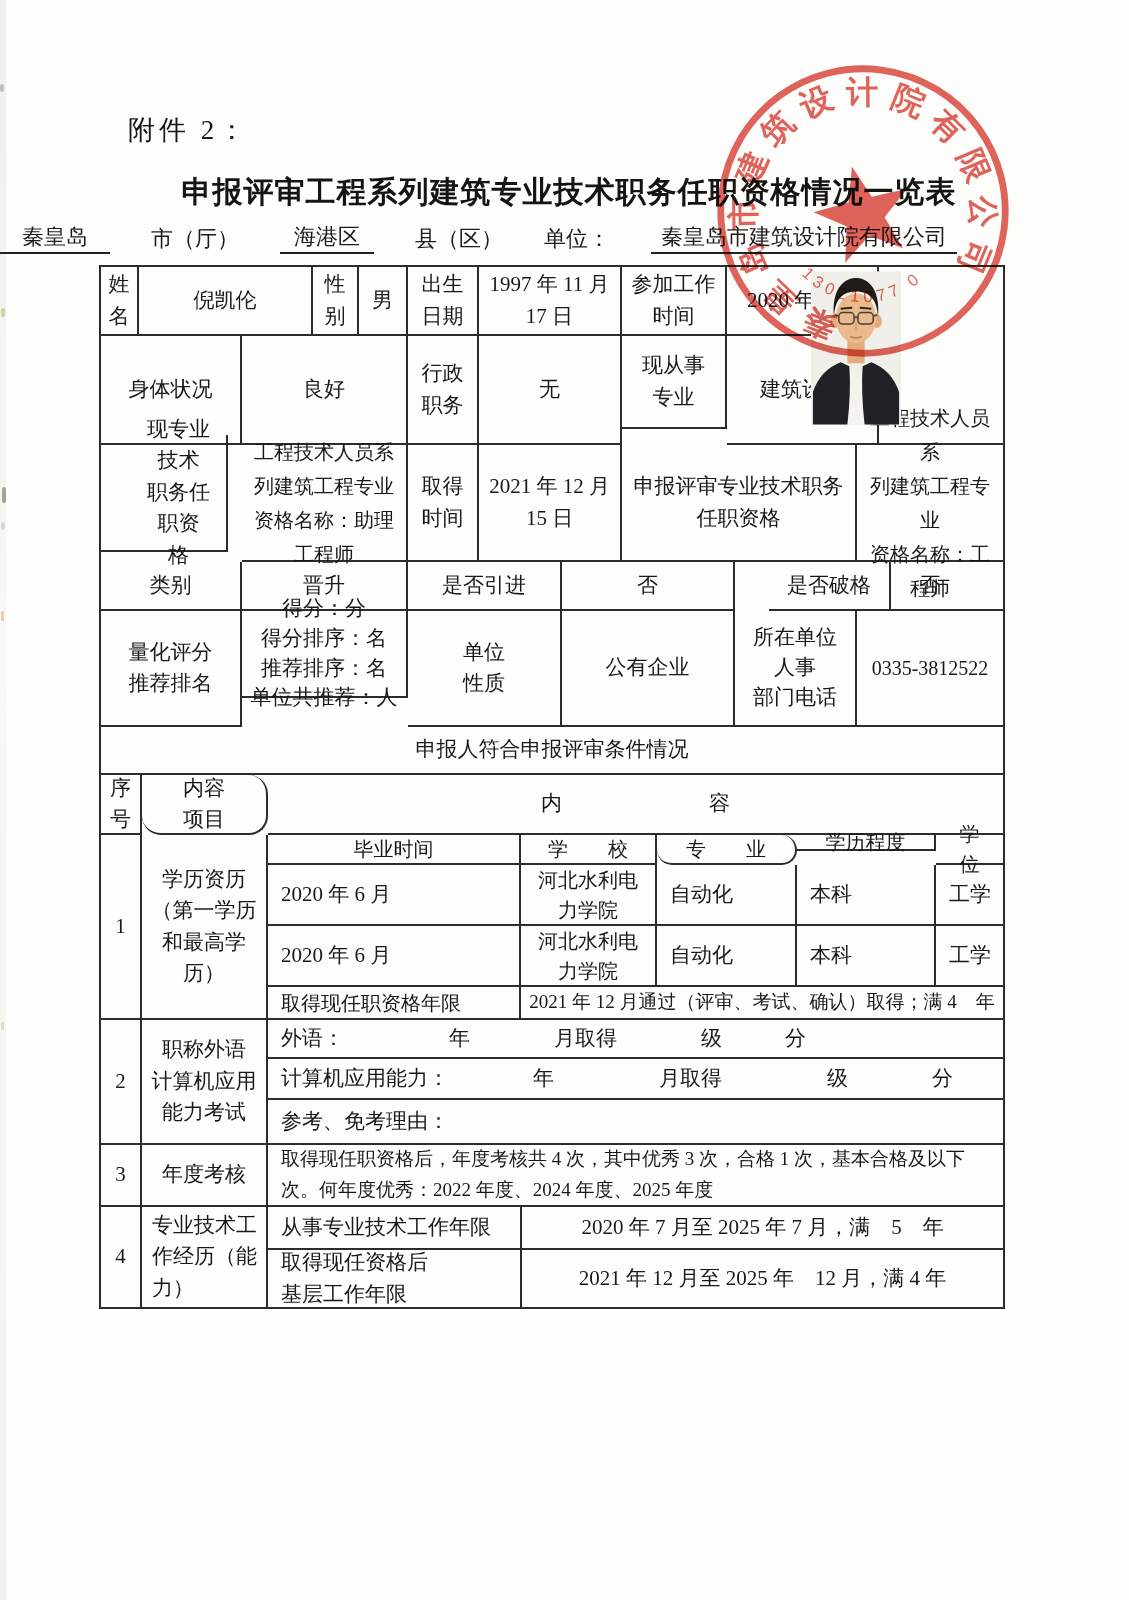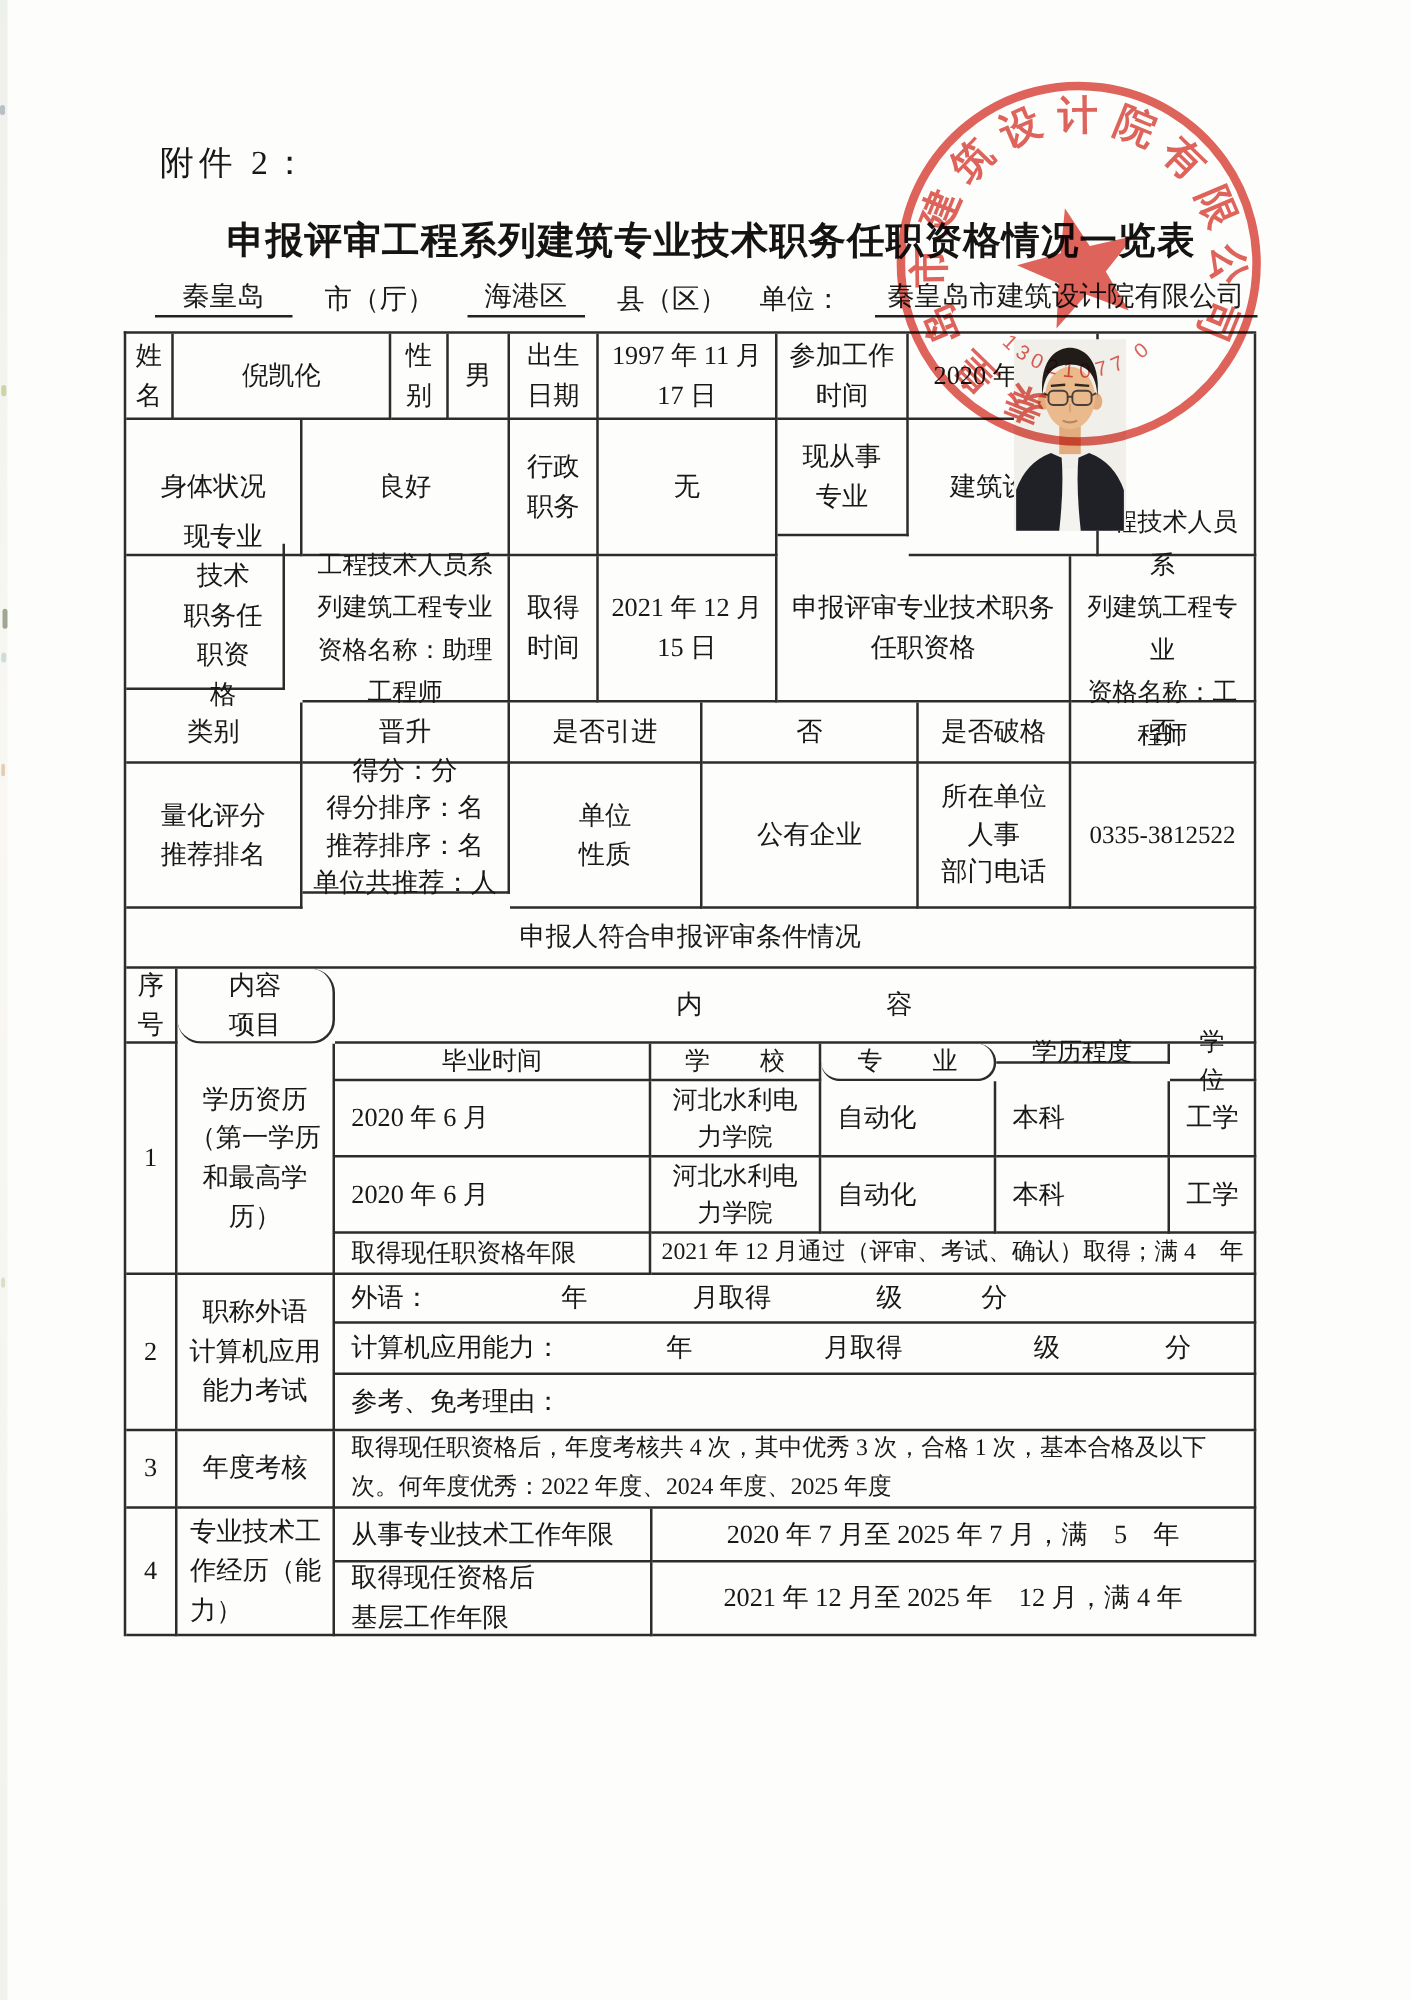--- a/index.html
+++ b/index.html
@@ -8,22 +8,22 @@
   .sheet{position:absolute;inset:0;background:#fdfdfc;}
   
   .scan-edge{position:absolute;left:0;top:0;width:6px;height:1600px;
     background:linear-gradient(180deg,rgba(205,210,196,.30),rgba(228,224,205,.18) 40%,rgba(210,214,200,.28));}
   .speck{position:absolute;border-radius:2px;opacity:.65;}
   
   .attachment{position:absolute;left:128px;top:112px;font-size:27px;letter-spacing:4px;}
   .doc-title{position:absolute;left:0;right:14px;top:172px;text-align:center;
     font-family:"Liberation Sans","DejaVu Sans",sans-serif;font-weight:700;
     font-size:30px;letter-spacing:1px;color:#151413;padding-left:23px;}
-  .subtitle{position:absolute;left:0;right:0;top:222px;display:flex;justify-content:center;
-    align-items:flex-end;gap:26px;font-size:22px;color:#1c1b1a;}
+  .subtitle{position:absolute;left:0;right:0;top:222px;display:flex;justify-content:flex-start;
+    align-items:flex-end;gap:41px;font-size:22px;color:#1c1b1a;}
   .u-line{border-bottom:2px solid #222;display:inline-block;}
   .pad-wide{padding:0 22px;} .pad-mid{padding:0 14px;} .pad-sm{padding:0 10px;}
   
   .grid{position:absolute;left:99px;top:265px;width:904px;height:1042px;
     border-top:2px solid #2e2c2a;border-left:2px solid #2e2c2a;}
   .cell{position:absolute;box-sizing:border-box;border-right:2px solid #2e2c2a;border-bottom:2px solid #2e2c2a;
     display:flex;align-items:center;justify-content:center;text-align:center;
     white-space:pre-line;font-size:21px;line-height:1.5;padding:2px 6px;}
   .cell.left{justify-content:flex-start;text-align:left;padding-left:13px;}
   .f20{font-size:20px;} .f19{font-size:19px;} .lh17{line-height:1.7;} .lh14{line-height:1.42;}
@@ -98,26 +98,26 @@
     <div class="cell" style="left:521px;top:178px;width:235px;height:117px;">申报评审专业技术职务
 任职资格</div>
     <div class="cell f20 lh17" style="left:756px;top:178px;width:148px;height:117px;">工程技术人员系
 列建筑工程专业
 资格名称：工程师</div>
 
     <div class="cell" style="left:0;top:295px;width:141px;height:49px;">类别</div>
     <div class="cell" style="left:141px;top:295px;width:166px;height:49px;">晋升</div>
     <div class="cell" style="left:307px;top:295px;width:154px;height:49px;">是否引进</div>
     <div class="cell" style="left:461px;top:295px;width:173px;height:49px;">否</div>
-    <div class="cell" style="left:634px;top:295px;width:122px;height:49px;">是否破格</div>
+    <div class="cell" style="left:668px;top:295px;width:122px;height:49px;">是否破格</div>
     <div class="cell" style="left:756px;top:295px;width:148px;height:49px;">否</div>
 
     <div class="cell" style="left:0;top:344px;width:141px;height:116px;">量化评分
 推荐排名</div>
-    <div class="cell lh14" style="left:141px;top:344px;width:166px;height:104px;">得分：分
+    <div class="cell lh14" style="left:141px;top:344px;width:166px;height:87px;">得分：分
 得分排序：名
 推荐排序：名
 单位共推荐：人</div>
     <div class="cell" style="left:307px;top:344px;width:154px;height:116px;">单位
 性质</div>
     <div class="cell" style="left:461px;top:344px;width:173px;height:116px;">公有企业</div>
     <div class="cell lh14" style="left:634px;top:344px;width:122px;height:116px;">所在单位
 人事
 部门电话</div>
     <div class="cell f20" style="left:756px;top:344px;width:148px;height:116px;">0335-3812522</div>

